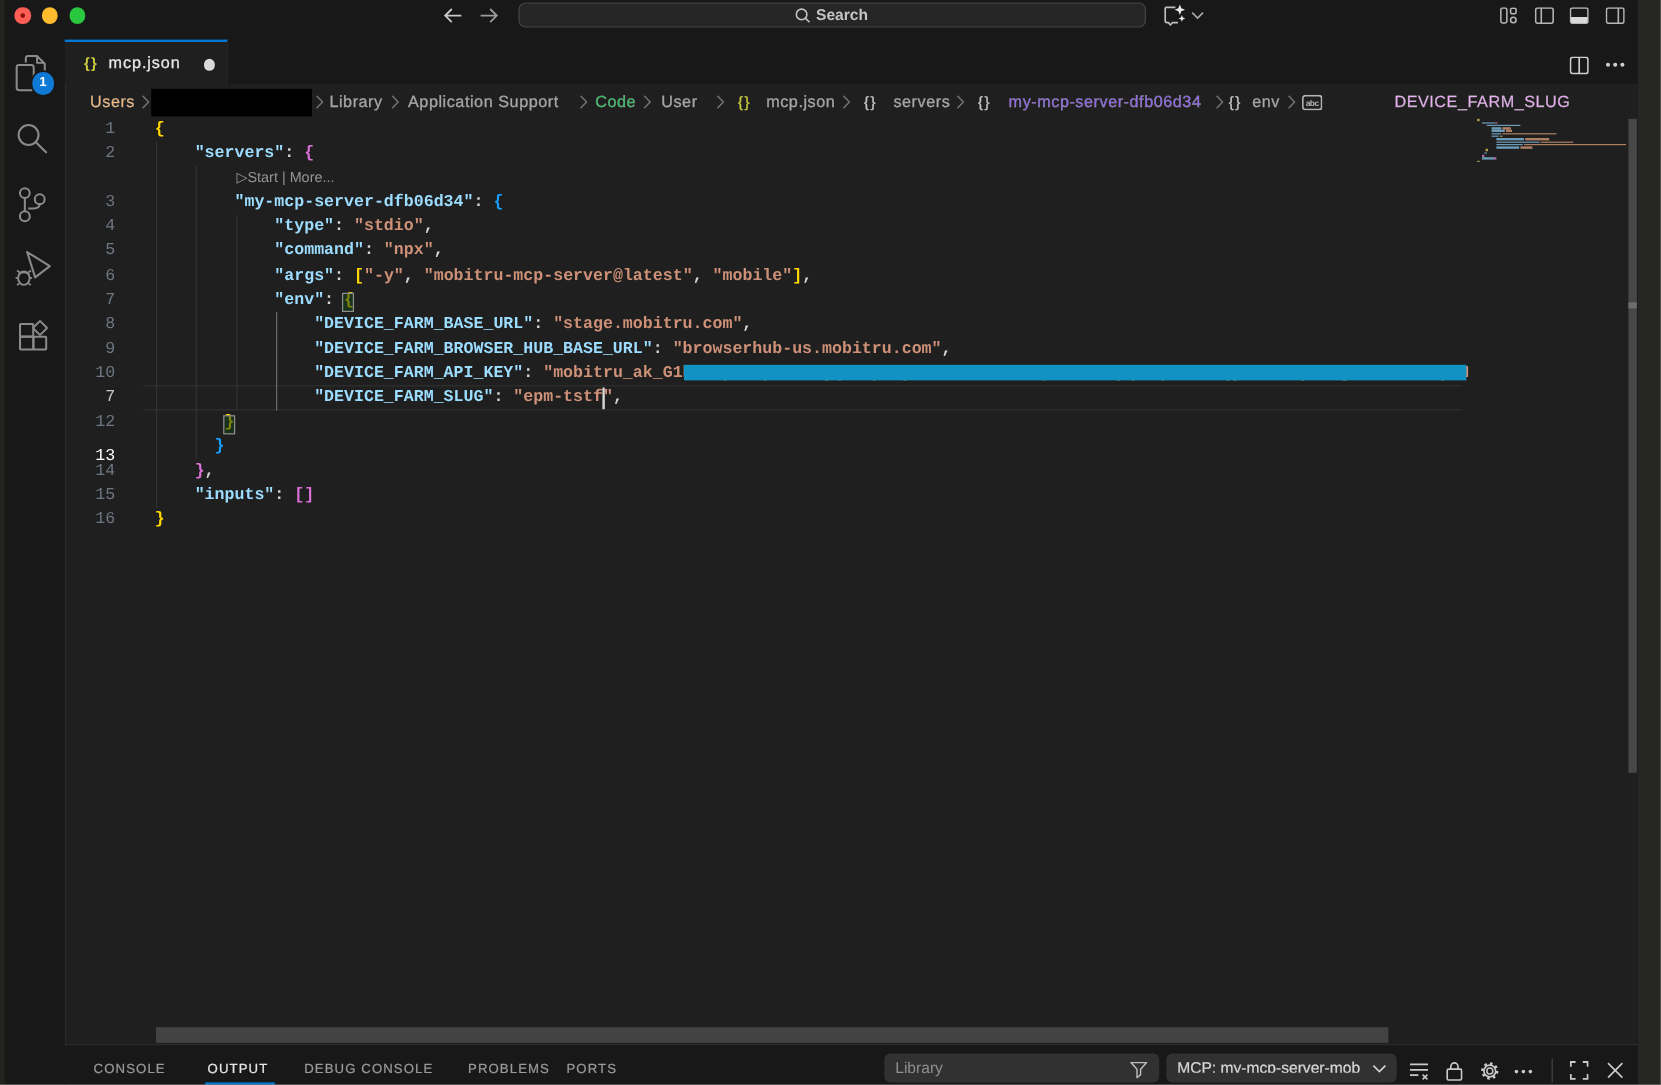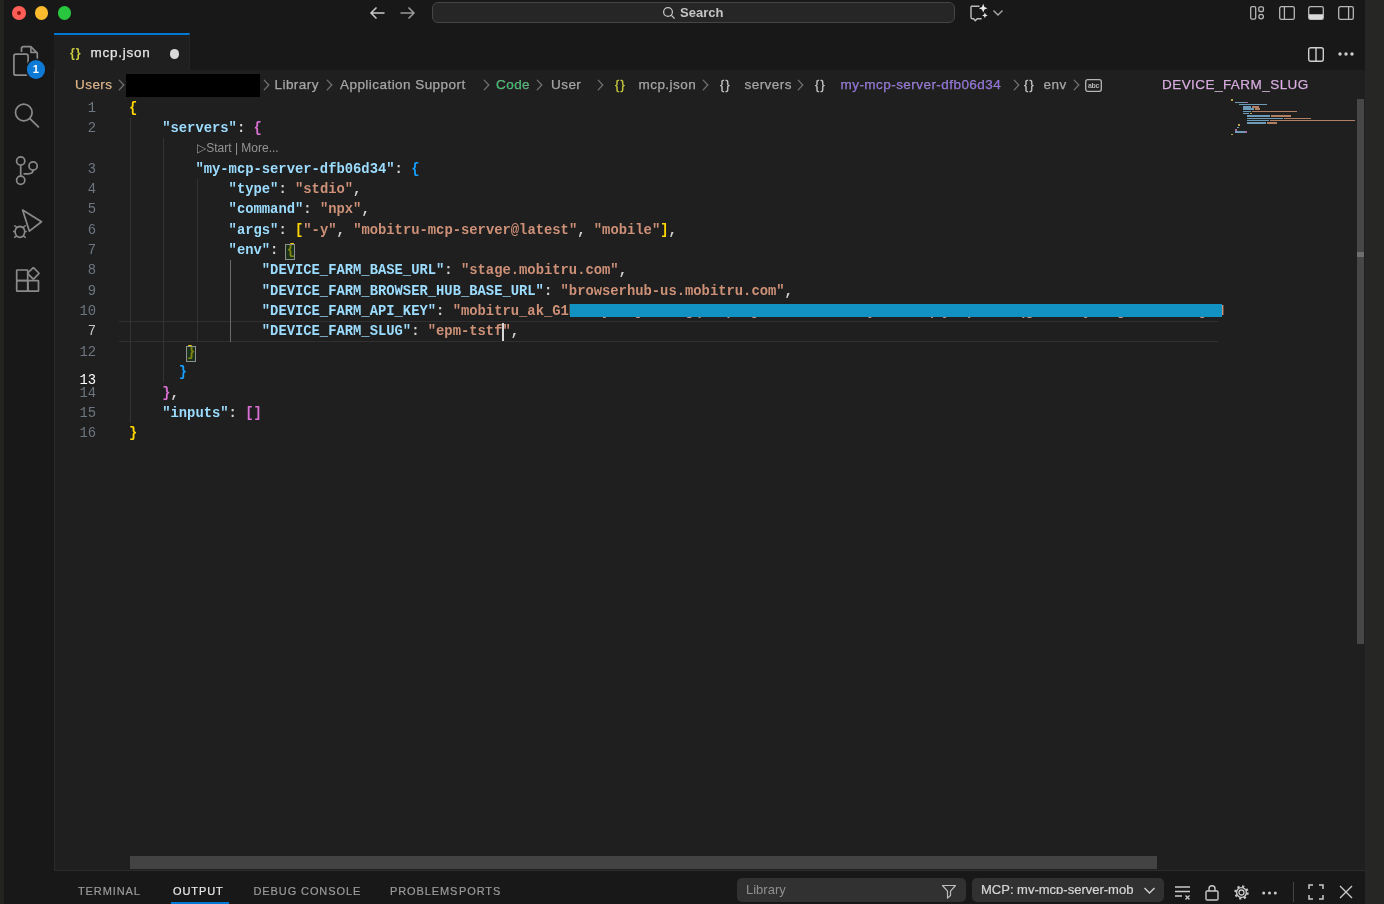--- a/index.html
+++ b/index.html
@@ -212,26 +212,26 @@
     <div class="abs" style="left:1238.0px;top:124.4px;width:1.5px;height:1.5px;background:#b3a24e"></div>
     <div class="abs" style="left:1237.0px;top:126.7px;width:1.5px;height:1.5px;background:#6d9cb8"></div>
     <div class="abs" style="left:1235.0px;top:129.0px;width:2.0px;height:1.5px;background:#a868a0"></div>
     <div class="abs" style="left:1235.0px;top:131.3px;width:10.0px;height:1.5px;background:#6d9cb8"></div>
     <div class="abs" style="left:1245.0px;top:131.3px;width:2.0px;height:1.5px;background:#a868a0"></div>
     <div class="abs" style="left:1231.0px;top:133.6px;width:1.5px;height:1.5px;background:#b3a24e"></div>
 <div class="abs" style="left:1357px;top:99px;width:7px;height:545px;background:#474747"></div>
 <div class="abs" style="left:1357px;top:252px;width:7px;height:5px;background:#6e6e6e"></div>
 <div class="abs" style="left:130px;top:855.5px;width:1027px;height:13px;background:#434343"></div>
 <div class="abs" style="left:54px;top:870px;width:1311px;height:34px;background:#181818;border-top:1px solid #2b2b2b;box-sizing:border-box"></div>
-<div class="ptab" style="left:78px">TERMINAL</div>
+<div class="ptab" style="left:78px">CONSOLE</div>
 <div class="ptab" style="left:173px;color:#e7e7e7">OUTPUT</div>
 <div class="abs" style="left:171px;top:901.5px;width:58px;height:2.5px;background:#0078d4"></div>
 <div class="ptab" style="left:253.5px">DEBUG CONSOLE</div>
 <div class="ptab" style="left:390px">PROBLEMS</div>
-<div class="ptab" style="left:459px">PORTS</div>
+<div class="ptab" style="left:472px">PORTS</div>
 <div class="abs" style="left:737px;top:877.5px;width:229px;height:24px;border-radius:5px;background:#313131"></div>
 <div class="abs" style="left:746px;top:883px;height:14px;line-height:14px;font-size:13px;color:#8f8f8f">Library</div>
 <svg class="abs" style="left:941px;top:883.5px" width="16" height="15" viewBox="0 0 16 15">
       <path d="M1.5 1.5 h13 l-5 5.6 v4.4 l-3 2.6 v-7 z" stroke="#bdbdbd" stroke-width="1.2" fill="none" stroke-linejoin="round"></path>
     </svg>
 <div class="abs" style="left:972px;top:877.5px;width:192px;height:24px;border-radius:5px;background:#313131;overflow:hidden"></div>
 <div class="abs" style="left:981px;top:877.5px;width:155px;height:16px;line-height:24px;font-size:13px;color:#d6d6d6;-webkit-text-stroke:.2px #d6d6d6;overflow:hidden;white-space:nowrap">MCP: my-mcp-server-mob</div>
 <svg class="abs" style="left:1143px;top:886.5px" width="13" height="8" viewBox="0 0 13 8">
       <path d="M1.5 1 L6.5 6 L11.5 1" stroke="#d0d0d0" stroke-width="1.4" fill="none"></path>
     </svg>

